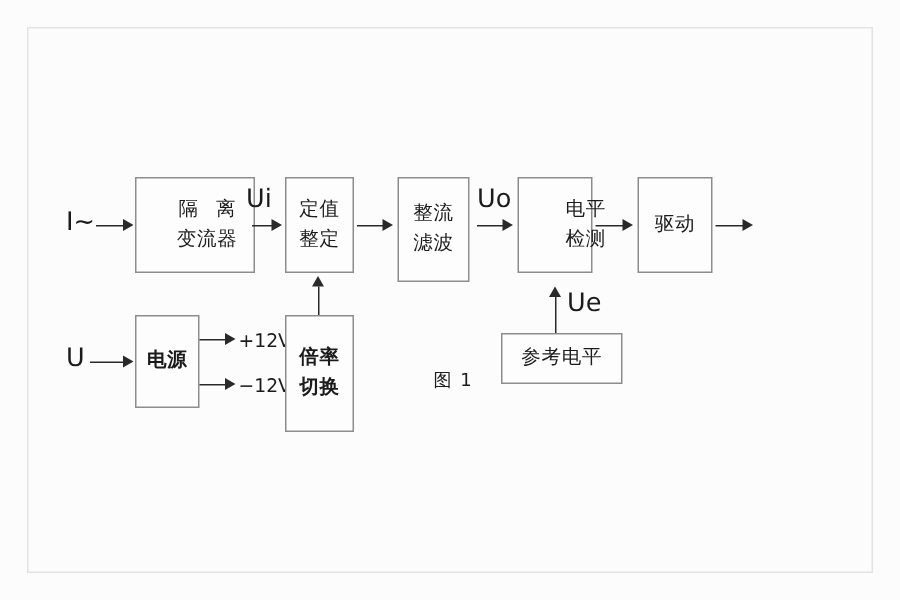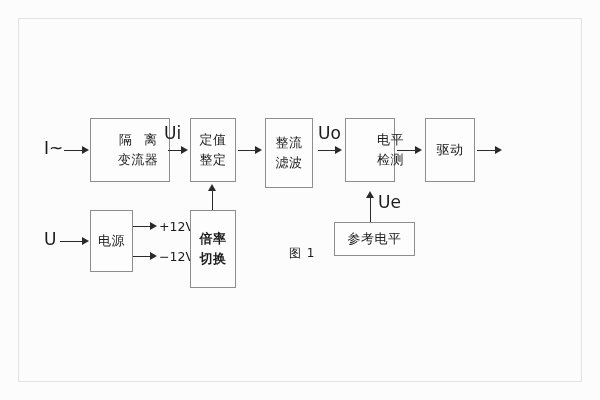--- a/index.html
+++ b/index.html
@@ -128,21 +128,21 @@
   </div>
 
   <div class="hline" style="left:477px; top:150px; width:19px;"></div>
   <div class="arrow-r" style="left:495px; top:145.8px;"></div>
 
 
   <div class="lbl" style="left:44px; top:229px;">U</div>
   <div class="hline" style="left:60px; top:241px; width:23px;"></div>
   <div class="arrow-r" style="left:82px; top:236.8px;"></div>
 
-  <div class="block" style="left:90px; top:210px; width:43px; height:62px;">
+  <div class="block" style="left:90px; top:210px; width:43px; height:62px;font-weight:bold;">
     <span class="ln">电源</span>
   </div>
 
   <div class="hline" style="left:133px; top:226px; width:19px;"></div>
   <div class="arrow-r" style="left:150px; top:221.8px;"></div>
   <div class="lbl small" style="left:159px; top:219px;">+12V</div>
 
   <div class="hline" style="left:133px; top:256px; width:19px;"></div>
   <div class="arrow-r" style="left:150px; top:251.8px;"></div>
   <div class="lbl small" style="left:159px; top:249px;">−12V</div>

